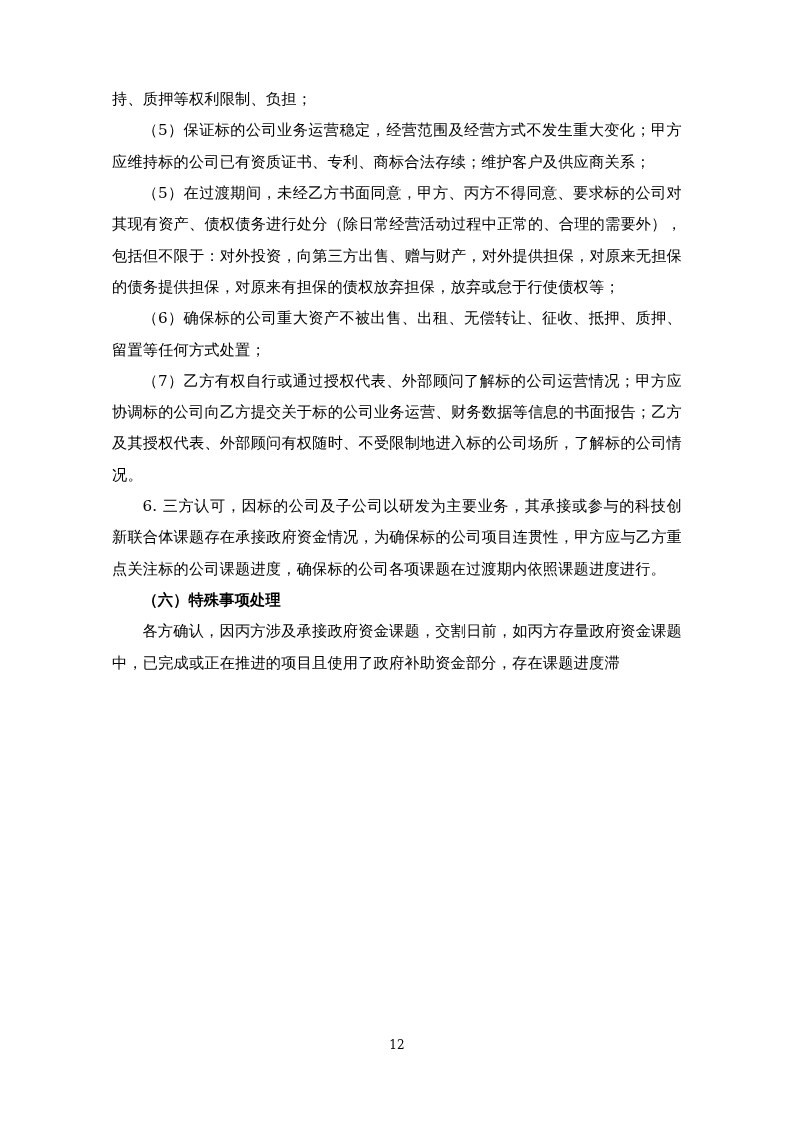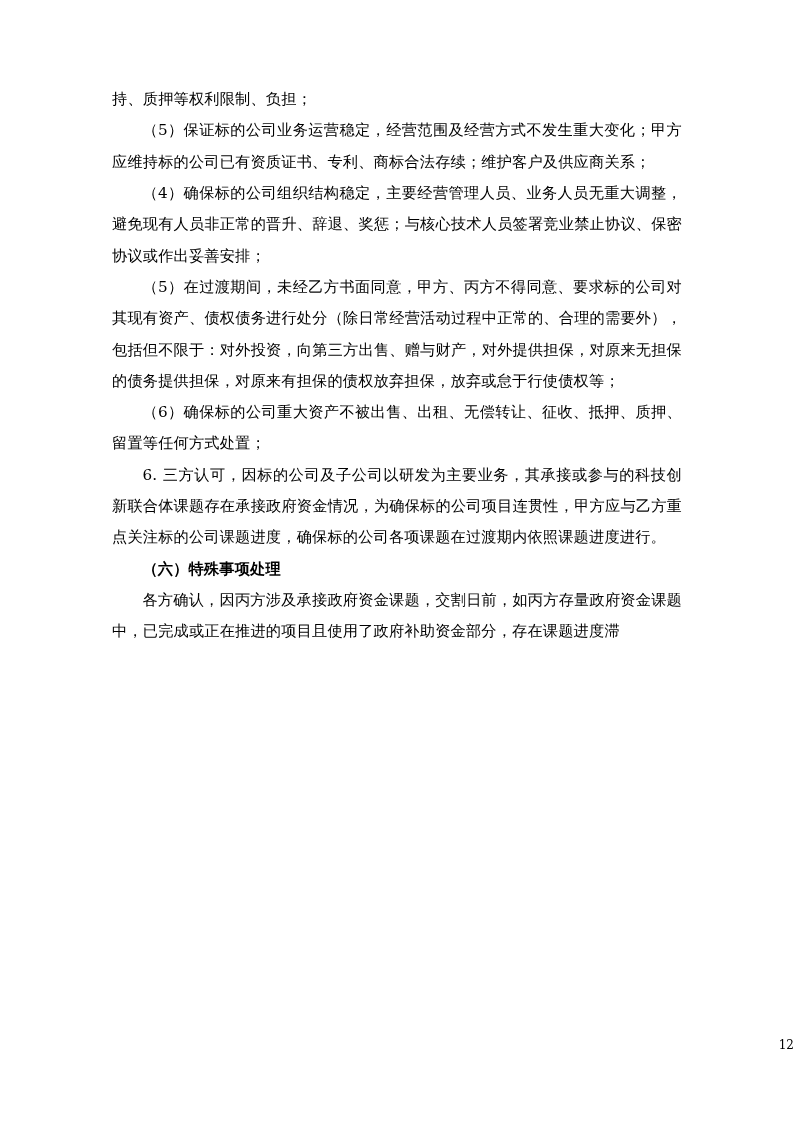--- a/index.html
+++ b/index.html
@@ -40,37 +40,37 @@
     text-indent: 2em;
   }
   .bold {
     font-weight: bold;
   }
   .page-number {
     position: absolute;
     left: 0;
     right: 0;
     top: 1038px;
-    text-align: right;
+    text-align: center;
     font-family: "DejaVu Serif", "Liberation Serif", serif;
     font-size: 12px;
     color: #000000;
   }
 </style>
 </head>
 <body>
 
 <div class="page">
   <div class="content">
 
     <p class="para">持、质押等权利限制、负担；</p>
     <p class="para indent">（5）保证标的公司业务运营稳定，经营范围及经营方式不发生重大变化；甲方应维持标的公司已有资质证书、专利、商标合法存续；维护客户及供应商关系；</p>
-    <p class="para indent">（4）确保标的公司组织结构稳定，主要经营管理人员、业务人员无重大调整，避免现有人员非正常的晋升、辞退、奖惩；与核心技术人员签署竞业禁止协议、保密协议或作出妥善安排；</p>
     <p class="para indent">（5）在过渡期间，未经乙方书面同意，甲方、丙方不得同意、要求标的公司对其现有资产、债权债务进行处分（除日常经营活动过程中正常的、合理的需要外），包括但不限于：对外投资，向第三方出售、赠与财产，对外提供担保，对原来无担保的债务提供担保，对原来有担保的债权放弃担保，放弃或怠于行使债权等；</p>
     <p class="para indent">（6）确保标的公司重大资产不被出售、出租、无偿转让、征收、抵押、质押、留置等任何方式处置；</p>
+    <p class="para indent">（7）乙方有权自行或通过授权代表、外部顾问了解标的公司运营情况；甲方应协调标的公司向乙方提交关于标的公司业务运营、财务数据等信息的书面报告；乙方及其授权代表、外部顾问有权随时、不受限制地进入标的公司场所，了解标的公司情况。</p>
     <p class="para indent">6. 三方认可，因标的公司及子公司以研发为主要业务，其承接或参与的科技创新联合体课题存在承接政府资金情况，为确保标的公司项目连贯性，甲方应与乙方重点关注标的公司课题进度，确保标的公司各项课题在过渡期内依照课题进度进行。</p>
     <p class="para indent bold">（六）特殊事项处理</p>
     <p class="para indent">各方确认，因丙方涉及承接政府资金课题，交割日前，如丙方存量政府资金课题中，已完成或正在推进的项目且使用了政府补助资金部分，存在课题进度滞</p>
 
   </div>
 
   <div class="page-number">12</div>
 </div>
 
 </body></html>

